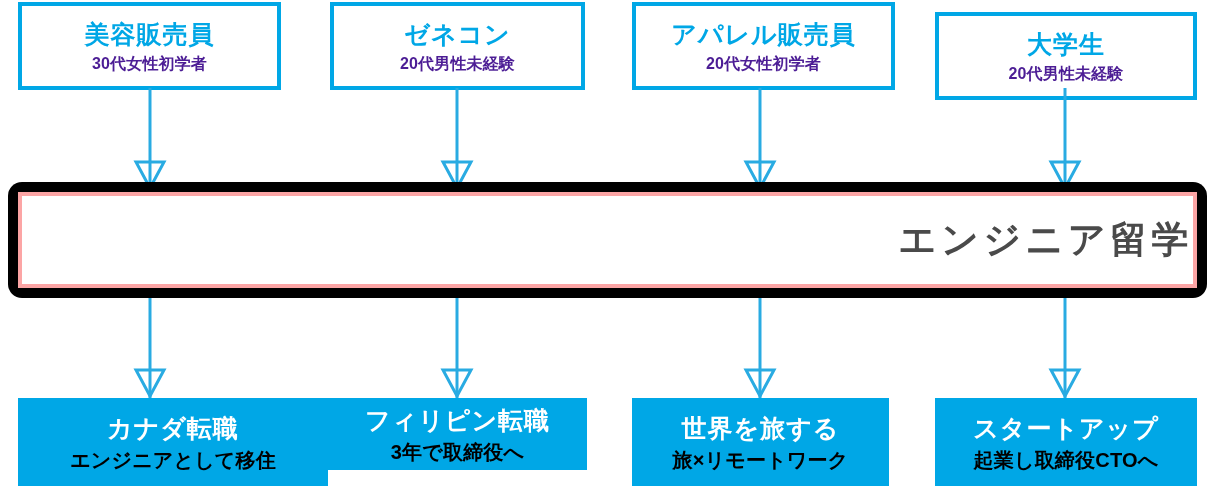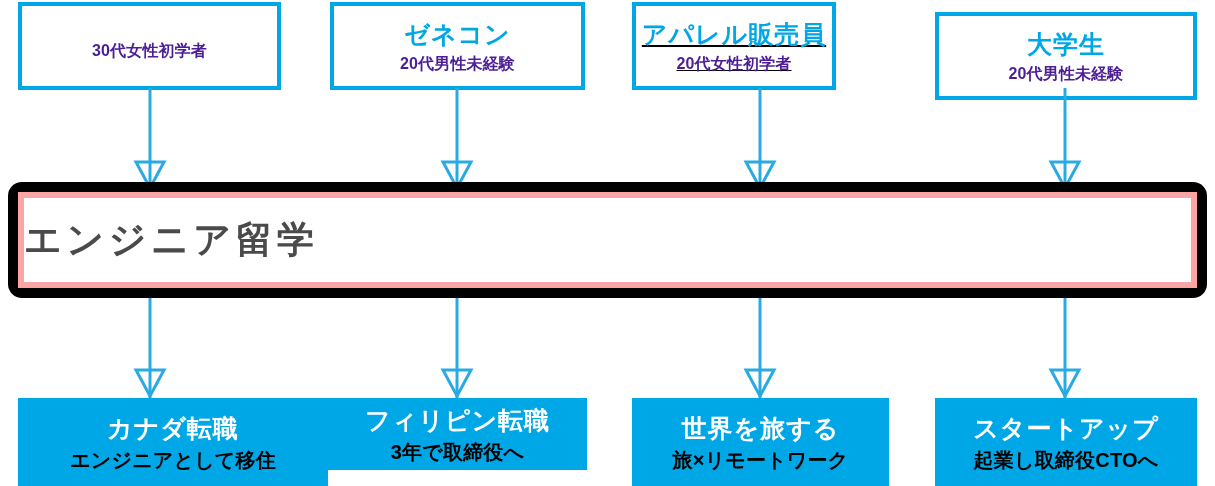--- a/index.html
+++ b/index.html
@@ -58,24 +58,25 @@
   .node-center {
     background: #000000;
     border-radius: 14px;
     padding: 10px;
   }
   .node-center .inner {
     width: 100%;
     height: 100%;
     box-sizing: border-box;
     background: #ffffff;
-    border: 6px solid #fca5a5;
+    border: 4px solid #fca5a5;
     display: flex;
     align-items: center;
-    justify-content: flex-start;
+    justify-content: flex-end;
+    padding-left: 12px;
   }
   .node-center .title {
     color: #4A4A4A;
     font-size: 37px;
     font-weight: 700;
     letter-spacing: 0.12em;
     white-space: nowrap;
   }
 
   
@@ -106,29 +107,30 @@
     pointer-events: none;
   }
   .connector svg { display: block; overflow: visible; }
 </style>
 </head>
 <body>
 
 <div id="canvas">
 
   <div class="node node-top" style="left:18px; top:2px; width:263px; height:88px;">
+    <div class="title">美容販売員</div>
     <div class="sub">30代女性初学者</div>
   </div>
 
   <div class="node node-top" style="left:330px; top:2px; width:255px; height:88px;">
     <div class="title">ゼネコン</div>
     <div class="sub">20代男性未経験</div>
   </div>
 
-  <div class="node node-top" style="left:632px; top:2px; width:204px; height:88px;text-decoration:underline;">
+  <div class="node node-top" style="left:632px; top:2px; width:263px; height:88px;">
     <div class="title">アパレル販売員</div>
     <div class="sub">20代女性初学者</div>
   </div>
 
   <div class="node node-top" style="left:935px; top:12px; width:262px; height:88px;">
     <div class="title">大学生</div>
     <div class="sub">20代男性未経験</div>
   </div>
 
   <div class="connector" style="left:128px; top:88px;">

